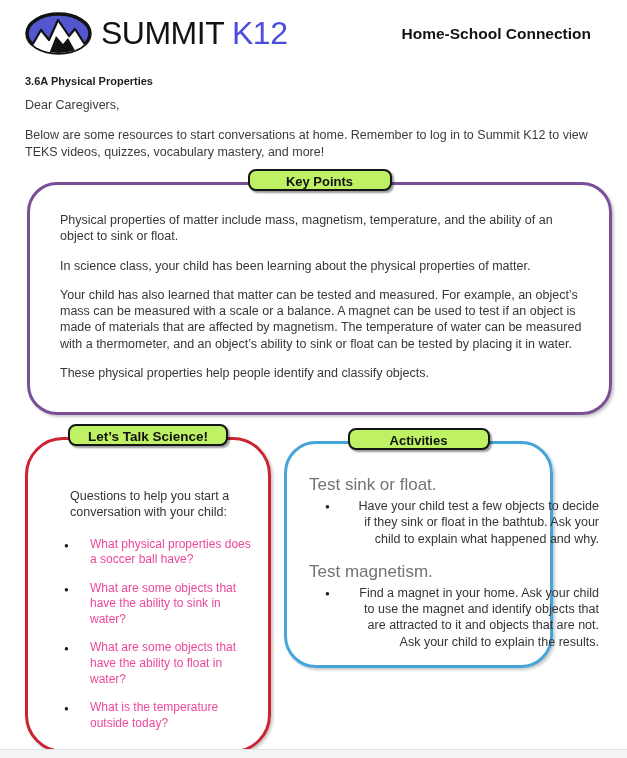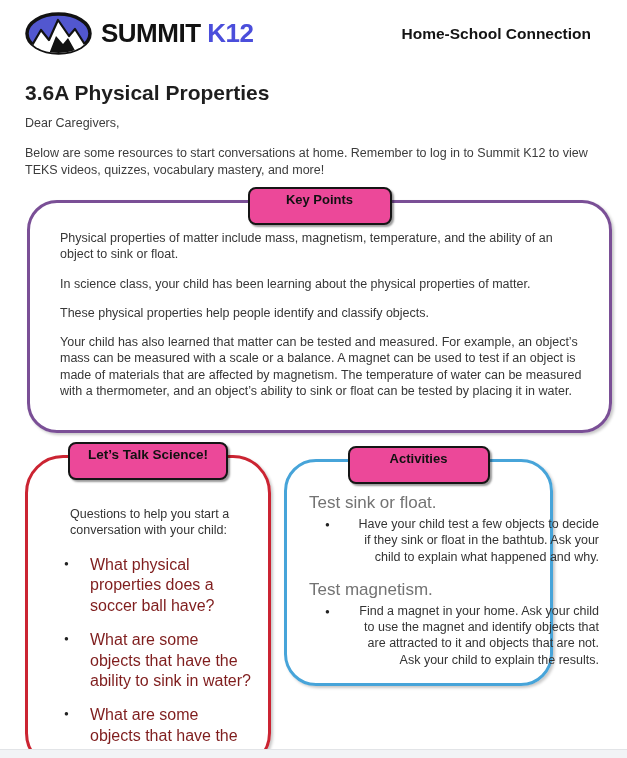--- a/index.html
+++ b/index.html
@@ -11,33 +11,33 @@
     position:relative;
     overflow:hidden;
   }
   
   .header{
     display:flex;align-items:center;justify-content:space-between;
     padding:12px 12px 0 25px;
   }
   .logo{display:flex;align-items:center;gap:9px;}
   .logo svg{display:block;}
-  .brand{font-weight:700;font-size:26px;letter-spacing:-0.5px;color:#121212;white-space:nowrap;}
+  .brand{font-weight:400;font-size:32px;letter-spacing:-0.5px;color:#121212;white-space:nowrap;}
   .brand .k12{color:#4b4edb;}
   .hsc-title{font-weight:bold;font-size:15.5px;color:#141414;margin-right:24px;}
   
-  .page-title{margin:26px 25px 0;font-size:21px;font-weight:bold;color:#1e1e1e;}
+  .page-title{margin:20px 25px 0;font-size:11px;font-weight:bold;color:#1e1e1e;}
   .salutation{margin:11px 25px 0;font-size:12.5px;}
   .intro{margin:15px 25px 0;font-size:12.5px;line-height:1.32;width:578px;}
   
   .label-chip{
     position:absolute;top:-13px;left:50%;transform:translateX(-50%);
-    background:#ec4899;border:2.5px solid #151515;border-radius:8px;
+    background:#bef264;border:2.5px solid #151515;border-radius:8px;
     font-weight:bold;font-size:13px;color:#111;
-    padding:3px 0 16px;text-align:center;white-space:nowrap;
+    padding:3px 0 0;text-align:center;white-space:nowrap;
     box-shadow:2px 2px 2px rgba(0,0,0,0.40);
     z-index:2;
   }
   .kp-wrap{position:relative;margin:22px 0 0 27px;width:585px;box-sizing:border-box;}
   .kp-box{
     border:3px solid #7a4f96;border-radius:30px;
     box-shadow:2px 2px 3px rgba(0,0,0,0.22);
     padding:27px 24px 14px 30px;
     box-sizing:border-box;min-height:233px;
   }
@@ -49,21 +49,21 @@
   .lt-box{
     border:3px solid #cb2432;border-radius:38px;
     box-shadow:2px 2px 3px rgba(0,0,0,0.22);
     box-sizing:border-box;height:316px;
     padding:32px 12px 0 26px;
   }
   .lt-label{width:156px;font-size:13.5px;}
   .lt-intro{font-size:12.5px;line-height:1.3;color:#343434;margin:16px;width:192px;}
   .question-list{margin:14px 0 0;padding:0 0 0 36px;list-style:none;}
   .question-list li{
-    position:relative;font-size:16px;line-height:1.3;color:#7f1d1d;
+    position:relative;font-size:12px;line-height:1.3;color:#ec4899;
     margin:12px 0 13px;width:162px;
   }
   .question-list li::before{
     content:"●";font-size:8px;position:absolute;left:-26px;top:4px;color:#222;
   }
   .act-wrap{position:relative;width:269px;box-sizing:border-box;margin-left:13px;margin-top:4px;}
   .act-box{
     border:3px solid #47a4d9;border-radius:32px;
     box-shadow:2px 2px 3px rgba(0,0,0,0.22);
     box-sizing:border-box;height:227px;
@@ -108,22 +108,22 @@
 
 <div class="page-title">3.6A Physical Properties</div>
 <div class="salutation">Dear Caregivers,</div>
 <div class="intro">Below are some resources to start conversations at home. Remember to log in to Summit K12 to view TEKS videos, quizzes, vocabulary mastery, and more!</div>
 
 <div class="kp-wrap">
   <div class="label-chip kp-label">Key Points</div>
   <div class="kp-box">
     <p>Physical properties of matter include mass, magnetism, temperature, and the ability of an object to sink or float.</p>
     <p>In science class, your child has been learning about the physical properties of matter.</p>
+    <p>Your child has also learned that matter can be tested and measured. For example, an object’s mass can be measured with a scale or a balance. A magnet can be used to test if an object is made of materials that are affected by magnetism. The temperature of water can be measured with a thermometer, and an object’s ability to sink or float can be tested by placing it in water.</p>
     <p>These physical properties help people identify and classify objects.</p>
-    <p>Your child has also learned that matter can be tested and measured. For example, an object’s mass can be measured with a scale or a balance. A magnet can be used to test if an object is made of materials that are affected by magnetism. The temperature of water can be measured with a thermometer, and an object’s ability to sink or float can be tested by placing it in water.</p>
   </div>
 </div>
 
 <div class="bottom-row">
 
   <div class="lt-wrap">
     <div class="label-chip lt-label">Let’s Talk Science!</div>
     <div class="lt-box">
       <p class="lt-intro">Questions to help you start a conversation with your child:</p>
       <ul class="question-list">

